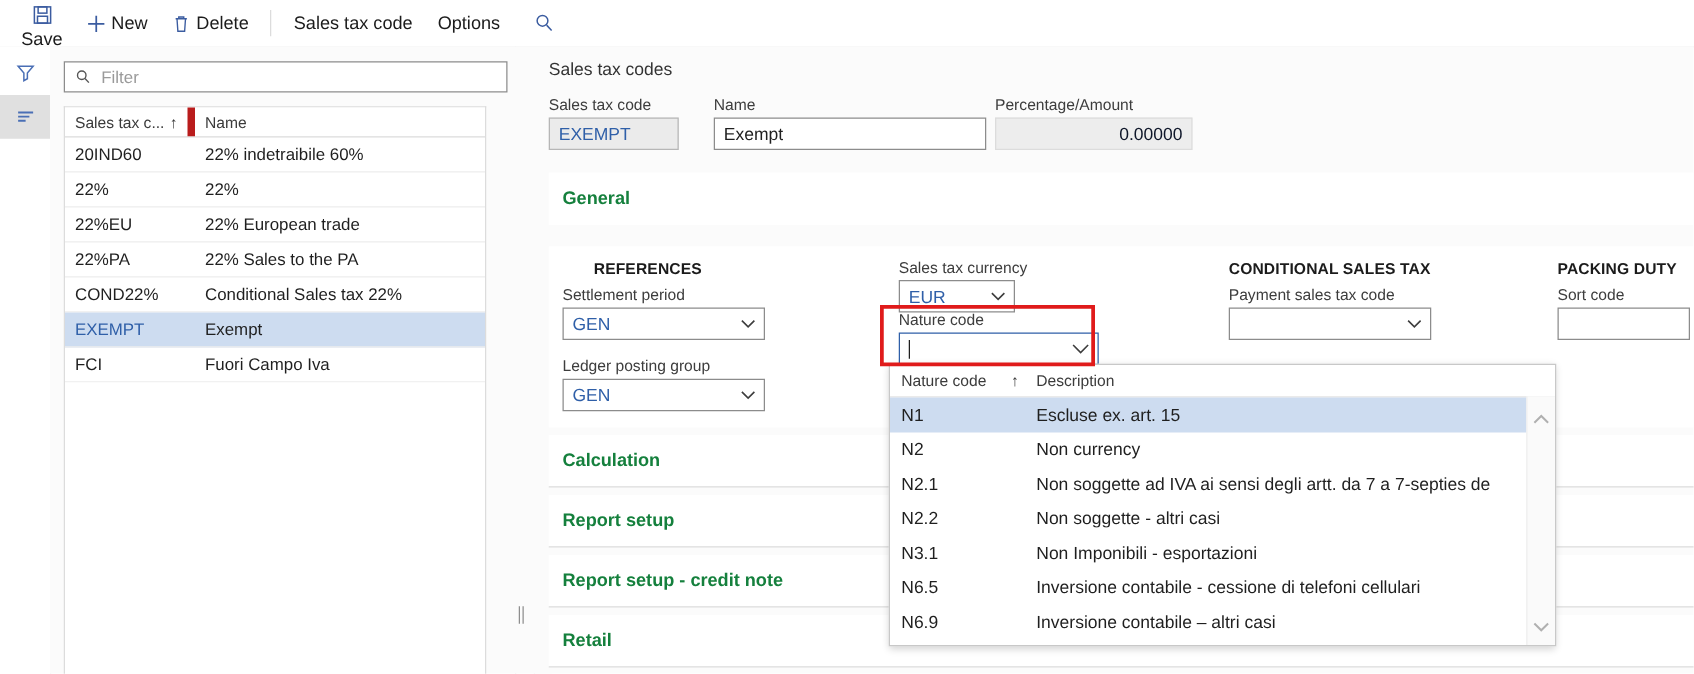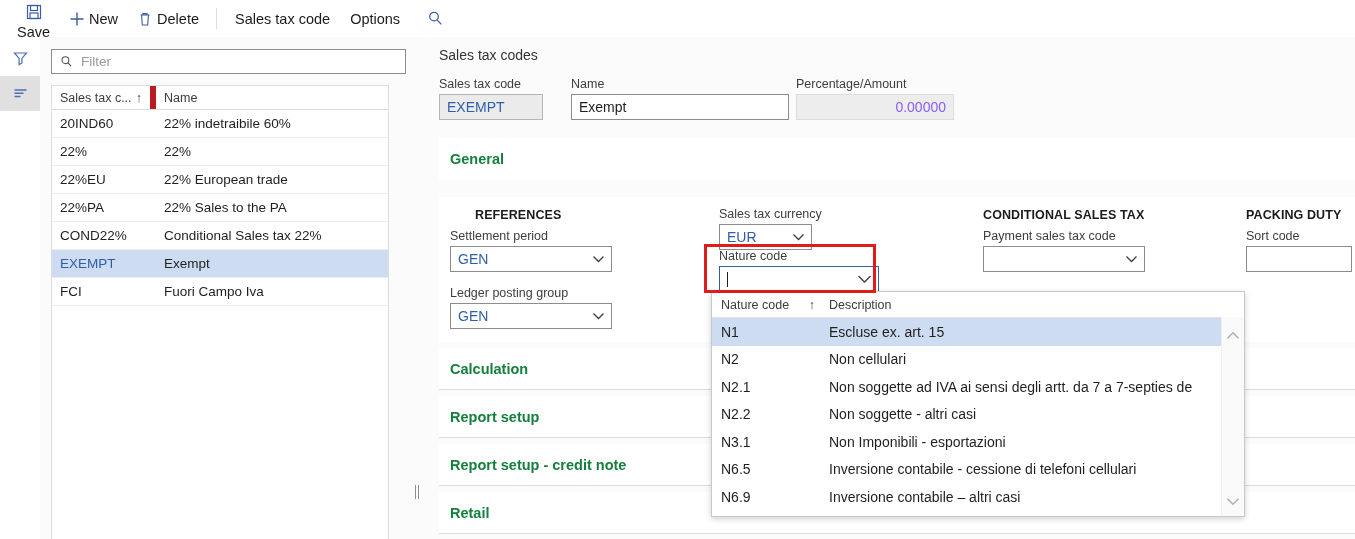--- a/index.html
+++ b/index.html
@@ -82,21 +82,21 @@
 
   .hdr-fields { position:absolute; left:19px; top:40px; width:900px; height:45px;}
   .fld { position:absolute; }
   .fld-label { font-size:12.5px; color:#4a4a4a; margin-bottom:3px; font-weight:bold;}
   .fld-label.reg { font-weight:normal; color:#3d3d3d;}
   .inp {
     box-sizing:border-box; height:26px; border:1px solid #8c8c8c; background:#ffffff;
     font-size:14px; color:#1f1f1f; padding:0 7px; display:flex; align-items:center;
     font-family:inherit;
   }
-  .inp.readonly { background:#ededed; border-color:#dcdcdc; color:#8b5cf6; justify-content:flex-end; }
+  .inp.readonly { background:#ededed; border-color:#dcdcdc; color:#0f172a; justify-content:flex-end; }
   .inp.lookupfield { background:#ebebeb; color:#2f5fa8; border-color:#b6b6b6;}
   .inp.combo { position:relative; padding-right:26px; color:#2f5fa8;}
   .inp.combo .chevd { position:absolute; right:6px; top:50%; transform:translateY(-50%); color:#444; display:flex;}
   .inp.combo.empty { color:#1f1f1f; }
 
   .caret { display:inline-block; width:1px; height:15px; background:#1f1f1f; }
 
   
   .secbar {
     position:absolute; left:19px; width:916px; height:42px; background:#ffffff;
@@ -376,21 +376,21 @@
       </div>
       <div class="ph2">Description</div>
     </div>
     <div id="popup-rows">
         <div class="popup-row sel">
           <div class="pc1">N1</div>
           <div class="pc2">Escluse ex. art. 15</div>
         </div>
         <div class="popup-row">
           <div class="pc1">N2</div>
-          <div class="pc2">Non cellulari</div>
+          <div class="pc2">Non currency</div>
         </div>
         <div class="popup-row">
           <div class="pc1">N2.1</div>
           <div class="pc2">Non soggette ad IVA ai sensi degli artt. da 7 a 7-septies de</div>
         </div>
         <div class="popup-row">
           <div class="pc1">N2.2</div>
           <div class="pc2">Non soggette - altri casi</div>
         </div>
         <div class="popup-row">

